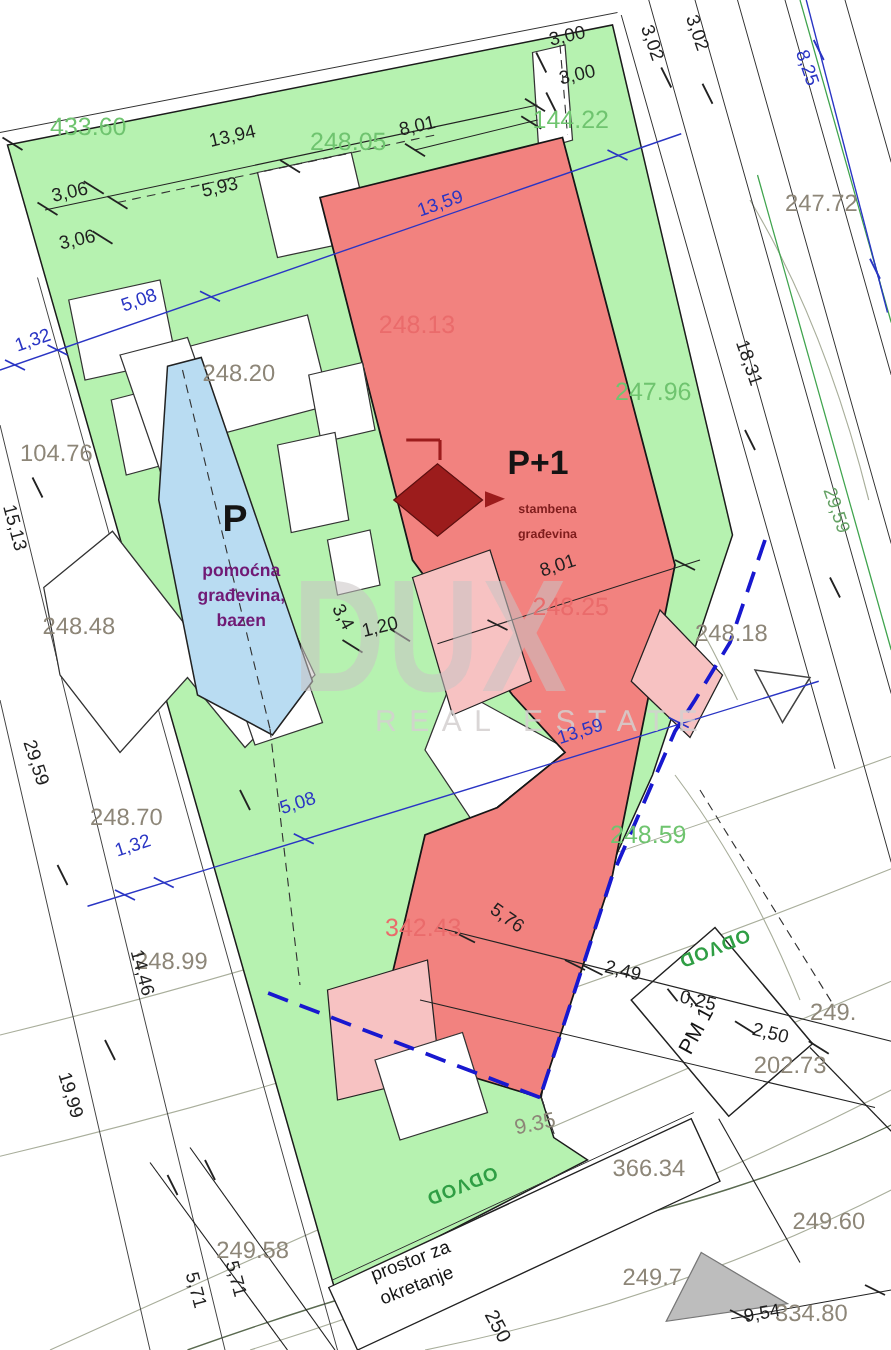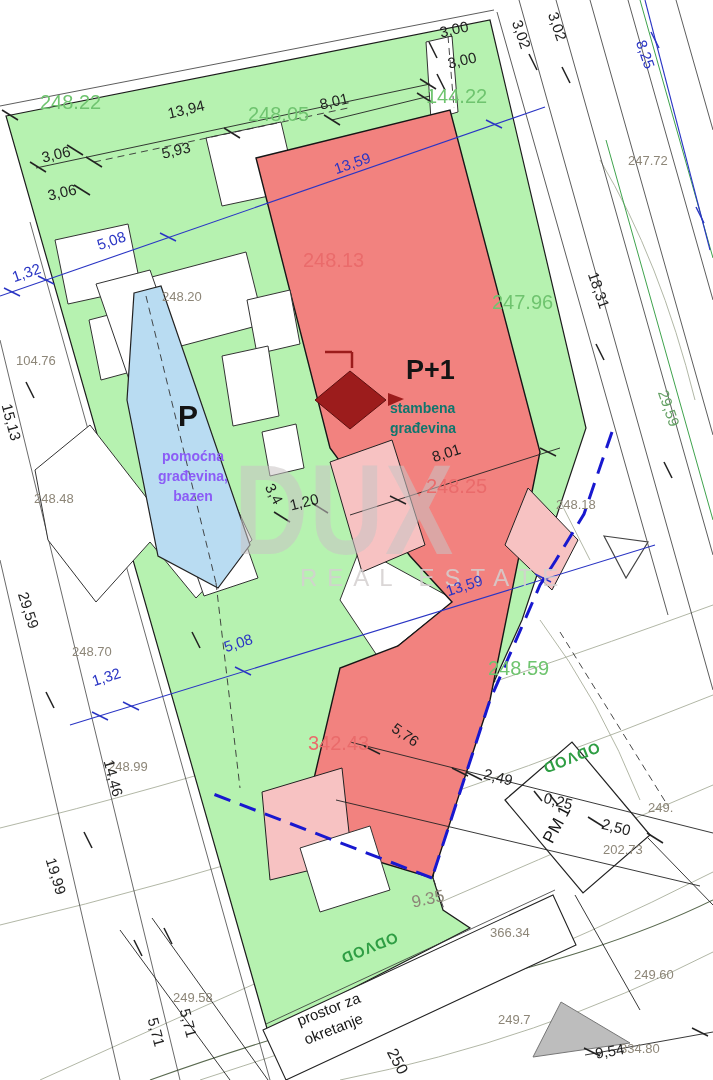--- a/index.html
+++ b/index.html
@@ -7,29 +7,29 @@
         font-family:"Liberation Sans",sans-serif;}
   #drawing{position:absolute;left:0;top:0;z-index:1;}
   #watermark{position:absolute;left:0;top:4px;width:575px;height:1080px;z-index:2;pointer-events:none;}
   .wm-brand{position:absolute;left:234px;top:432px;font-size:128px;font-weight:bold;
             color:#c9c4c4;opacity:.55;letter-spacing:2px;transform:scaleX(.80);transform-origin:0 0;}
   .wm-tag{position:absolute;left:300px;top:560px;font-size:24px;color:#d4d0d0;opacity:.85;letter-spacing:10px;}
   #labels{position:absolute;left:0;top:0;width:713px;height:1080px;z-index:3;}
   .lbl{position:absolute;white-space:nowrap;transform-origin:0 0;line-height:1.05;}
   .g{color:#6fc46f;font-size:20px;}
   .gk{color:#66a266;font-size:15px;}
-  .t{color:#8d8678;font-size:13px;}
+  .t{color:#8d8678;font-size:19px;}
   .r{color:#ea6b6b;font-size:20px;}
   .b{color:#2a35c4;font-size:15px;}
   .k{color:#1f1f1f;font-size:15px;}
   .drain{color:#2f9e44;font-size:15px;font-weight:bold;letter-spacing:1px;}
   .btitle{font-size:27px;font-weight:bold;color:#141414;}
-  .bsub{font-size:14px;font-weight:bold;color:#0f766e;line-height:20px;width:96px;}
+  .bsub{font-size:10px;font-weight:bold;color:#7f1d1d;text-align:center;line-height:20px;width:96px;}
   .ptitle{font-size:30px;font-weight:bold;color:#141414;}
-  .psub{font-size:14px;font-weight:bold;color:#8b5cf6;text-align:center;line-height:20px;width:110px;}
+  .psub{font-size:14px;font-weight:bold;color:#701a75;text-align:center;line-height:20px;width:110px;}
   .pm{font-size:17px;color:#141414;}
   .turning{font-size:15px;color:#141414;line-height:20px;}
   .big250{font-size:16px;}
 </style>
 </head>
 <body>
 
 <div id="plan">
 
   <svg id="drawing" width="713" height="1080" viewBox="0 0 713 1080">
@@ -194,24 +194,24 @@
     </g>
   </svg>
 
   <div id="watermark">
     <div class="wm-brand">DUX</div>
     <div class="wm-tag">REAL ESTATE</div>
   </div>
 
   <div id="labels">
 
-    <span class="lbl g" style="left:40px;top:92px">248.22</span>
+    <span class="lbl g" style="left:40px;top:92px">433.60</span>
     <span class="lbl g" style="left:248px;top:104px">248.05</span>
     <span class="lbl g" style="left:426px;top:86px">144.22</span>
-    <span class="lbl g" style="left:492px;top:292px">247.96</span>
+    <span class="lbl g" style="left:492px;top:304px">247.96</span>
     <span class="lbl g" style="left:488px;top:658px">248.59</span>
 
     <span class="lbl t" style="left:628px;top:154px">247.72</span>
     <span class="lbl t" style="left:16px;top:354px">104.76</span>
     <span class="lbl t" style="left:34px;top:492px">248.48</span>
     <span class="lbl t" style="left:162px;top:290px">248.20</span>
     <span class="lbl t" style="left:72px;top:645px">248.70</span>
     <span class="lbl t" style="left:108px;top:760px">248.99</span>
     <span class="lbl t" style="left:556px;top:498px">248.18</span>
     <span class="lbl t" style="left:603px;top:843px">202.73</span>

